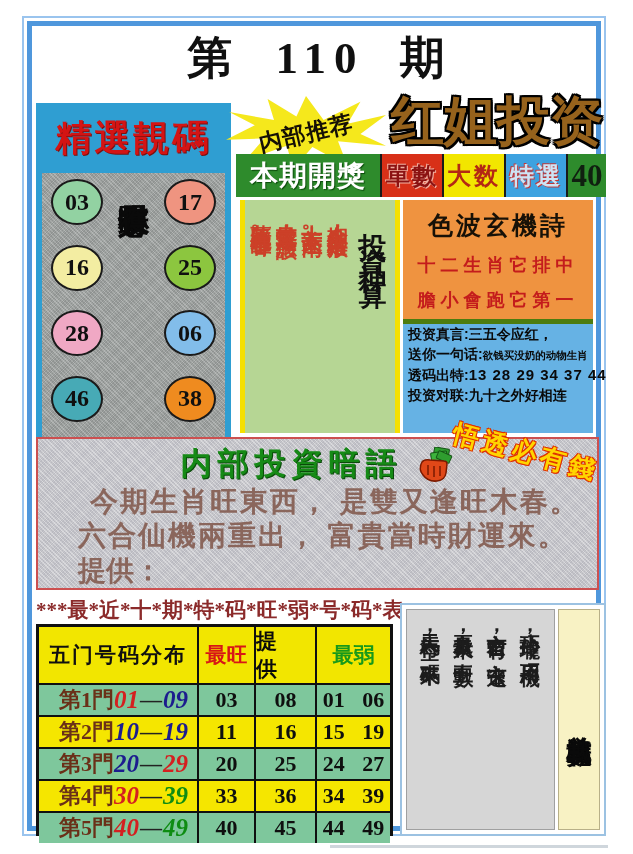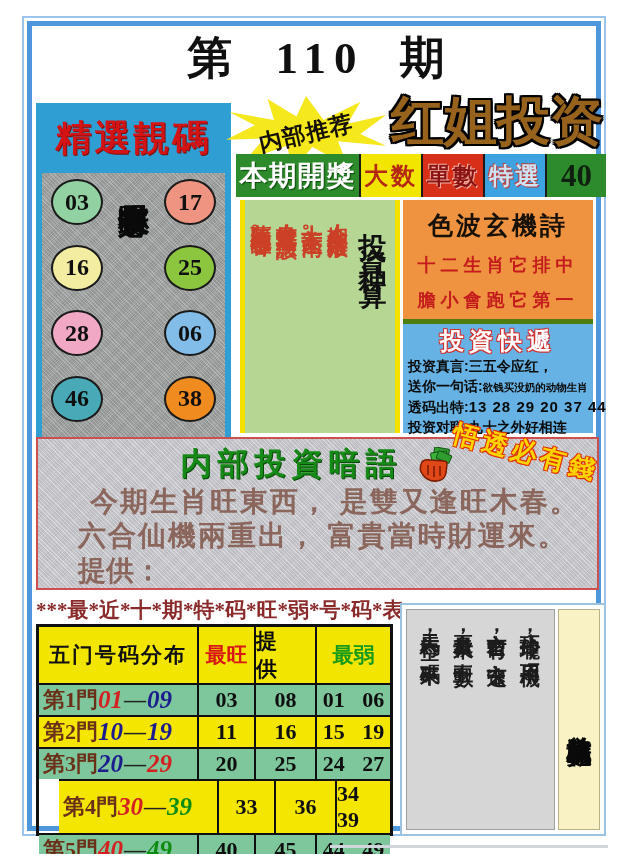--- a/index.html
+++ b/index.html
@@ -35,21 +35,21 @@
       font-size:23px;font-weight:bold;color:#151005;letter-spacing:1px;}
 
   
   .brand{position:absolute;left:386px;top:86px;width:222px;text-align:center;font-size:53px;font-weight:bold;color:#96621c;
       text-shadow:-2px 0 #000,2px 0 #000,0 -2px #000,0 2px #000,2px 2px #000,-2px -2px #000,-2px 2px #000,2px -2px #000;}
 
   
   .result-bar{position:absolute;left:236px;top:154px;width:370px;height:43px;display:flex;}
   .rb-cell{display:flex;align-items:center;justify-content:center;box-sizing:border-box;}
   .rb-cell + .rb-cell{border-left:2px solid #1a1a1a;}
-  .rb-title{width:123px;font-size:28px;font-weight:bold;color:#ffffff;letter-spacing:1px;text-shadow:1px 1px 1px #0a4a0a;}
+  .rb-title{width:144px;font-size:28px;font-weight:bold;color:#ffffff;letter-spacing:1px;text-shadow:1px 1px 1px #0a4a0a;}
   .rb-big{width:62px;font-size:24px;font-weight:bold;color:#b42814;letter-spacing:3px;}
   .rb-odd{width:62px;font-size:24px;font-weight:bold;color:#8b1212;letter-spacing:2px;
       text-shadow:1px 1px 0 #f2b0a0,-1px -1px 0 #f2b0a0;}
   .rb-special{width:62px;font-size:24px;font-weight:bold;color:#cde4f5;letter-spacing:2px;
       text-shadow:1px 1px 0 #c03838,-1px -1px 0 #c03838;}
   .rb-num{flex:1;font-size:31px;font-weight:bold;color:#102010;}
 
   
   .mystic{position:absolute;left:240px;top:200px;width:160px;height:233px;box-sizing:border-box;
       border-left:5px solid #f5e000;border-right:5px solid #f5e000;display:flex;justify-content:space-between;
@@ -98,21 +98,21 @@
       display:grid;grid-template-rows:repeat(6,1fr);}
   .hw-row{display:grid;grid-template-columns:158px 57px 61px 1fr;}
   .hw-row + .hw-row{border-top:2px solid #101010;}
   .hw-cell{display:flex;align-items:center;justify-content:center;box-sizing:border-box;overflow:hidden;}
   .hw-cell + .hw-cell{border-left:2px solid #101010;}
   .hw-head .hw-cell{font-size:21px;font-weight:bold;}
   .h-door{letter-spacing:2px;color:#101010;}
   .h-hot{color:#d81616;}
   .h-weak{color:#17991a;}
   .h-provide{color:#0a0a0a;letter-spacing:12px;}
-  .door-cell{justify-content:flex-start;padding-left:4px;}
+  .door-cell{justify-content:flex-start;padding-left:20px;}
   .door-name{font-size:22px;font-weight:bold;color:#6a3018;}
   .rng{font-size:25px;font-weight:bold;font-style:italic;}
   .dash{font-size:22px;font-weight:bold;color:#222;margin:0 1px;}
   .val{font-size:22px;font-weight:bold;color:#0f0f0f;}
   .prov{word-spacing:12px;}
 
   
   .sage{position:absolute;left:400px;top:603px;width:206px;height:233px;box-sizing:border-box;border:2px solid #9cc2e2;
       background:#fff;padding:4px;display:flex;gap:3px;}
   .sage-gray{flex:1;background:#d6d6d6;border:1px solid #a0a0a0;display:flex;justify-content:space-evenly;padding:8px 0 4px;}
@@ -156,45 +156,44 @@
 
   <div class="burst">
     <div class="burst-star"></div>
     <div class="burst-label">内部推荐</div>
   </div>
 
   <div class="brand">红姐投资</div>
 
   <div class="result-bar">
     <div class="rb-cell rb-title" style="background-color: rgb(46, 139, 44);">本期開獎</div>
+    <div class="rb-cell rb-odd" style="background-color: rgb(216, 48, 24);">單數</div>
     <div class="rb-cell rb-big" style="background-color: rgb(242, 230, 0);">大数</div>
-    <div class="rb-cell rb-odd" style="background-color: rgb(216, 48, 24);">單數</div>
     <div class="rb-cell rb-special" style="background-color: rgb(61, 162, 224);">特選</div>
     <div class="rb-cell rb-num" style="background-color: rgb(46, 139, 44);">40</div>
   </div>
 
   <div class="mystic" style="background-color: rgb(182, 214, 148);">
     <div class="m-col">藍綠兩色争春暉。</div>
     <div class="m-col">畫蛇添足不應該，</div>
     <div class="m-col">十大美女下江南。</div>
     <div class="m-col">今期生肖定猪猴，</div>
     <div class="m-side">投資神算</div>
   </div>
 
   <div class="orange-panel" style="background-color: rgb(239, 147, 64);">
     <div class="op-title">色波玄機詩</div>
     <div class="op-line">十二生肖它排中</div>
     <div class="op-line">膽小會跑它第一</div>
   </div>
 
   <div class="blue-panel" style="background-color: rgb(102, 178, 228);">
-    <div class="bp-title">投資快遞</div>
     <div class="bp-line"><span>投资真言:</span><span>三五令应红，</span></div>
     <div class="bp-line"><span>送你一句话:</span><span class="bp-small">欲钱买没奶的动物生肖</span></div>
-    <div class="bp-line"><span>透码出特:</span><span class="bp-nums">13 28 29 20 37 44</span></div>
+    <div class="bp-line"><span>透码出特:</span><span class="bp-nums">13 28 29 34 37 44</span></div>
     <div class="bp-line"><span>投资对联:</span><span>九十之外好相连</span></div>
   </div>
 
   <div class="banner">
     <div class="bn-head">
       <span class="bn-title">内部投資暗語</span><svg class="fist-icon" width="40" height="36" viewBox="0 0 40 36">
         <rect x="19" y="1" width="15" height="9" rx="1" fill="#2f9e2f" stroke="#155515" transform="rotate(10 26 5)"></rect>
         <rect x="16" y="5" width="16" height="9" rx="1" fill="#3cb43c" stroke="#155515" transform="rotate(-8 24 9)"></rect>
         <rect x="22" y="6" width="14" height="8" rx="1" fill="#2f9e2f" stroke="#155515" transform="rotate(24 29 10)"></rect>
         <path d="M7 15 q-4 7 1 13 q5 7 14 6 q8 -1 9 -8 l1 -9 q0 -3 -3 -3 l-14 -1 q-6 -1 -8 2 z" fill="#e04818" stroke="#7a1a00" stroke-width="1.5"></path>
@@ -244,21 +243,21 @@
       <div class="hw-cell door-cell">
           <span class="door-name">第3門</span>
           <span class="rng" style="color: rgb(28, 28, 142);">20</span>
           <span class="dash">—</span>
           <span class="rng" style="color: rgb(212, 32, 32);">29</span>
         </div>
       <div class="hw-cell val">20</div>
       <div class="hw-cell val">25</div>
       <div class="hw-cell val prov">24 27</div>
     </div>
-    <div class="hw-row" style="background-color: rgb(245, 230, 0); margin-left: 20px;">
+    <div class="hw-row" style="background-color: rgb(245, 230, 0);">
       <div class="hw-cell door-cell">
           <span class="door-name">第4門</span>
           <span class="rng" style="color: rgb(212, 32, 32);">30</span>
           <span class="dash">—</span>
           <span class="rng" style="color: rgb(14, 140, 18);">39</span>
         </div>
       <div class="hw-cell val">33</div>
       <div class="hw-cell val">36</div>
       <div class="hw-cell val prov">34 39</div>
     </div>

